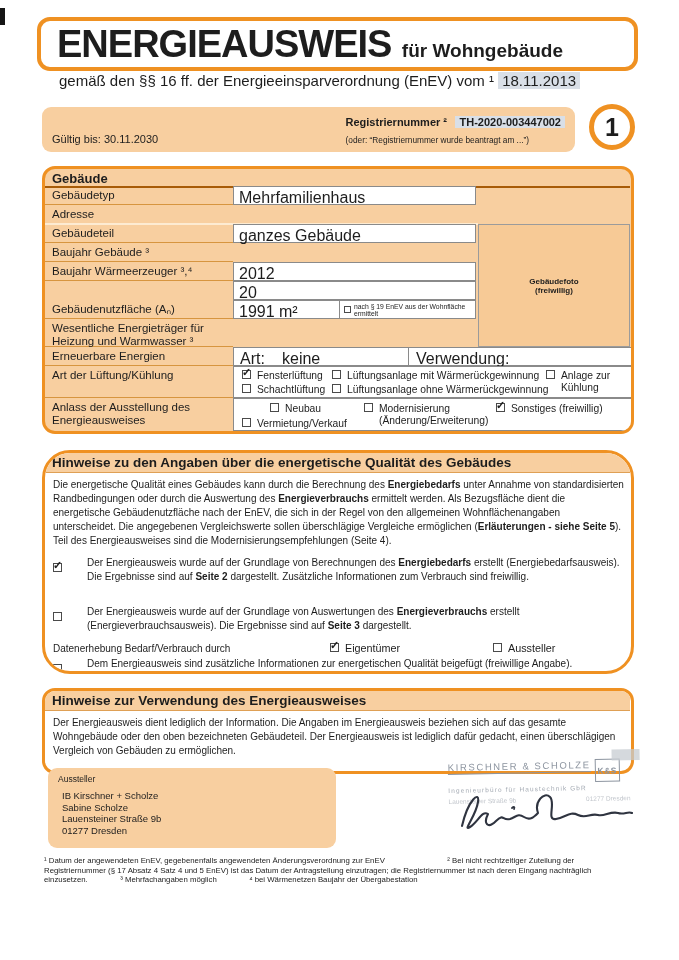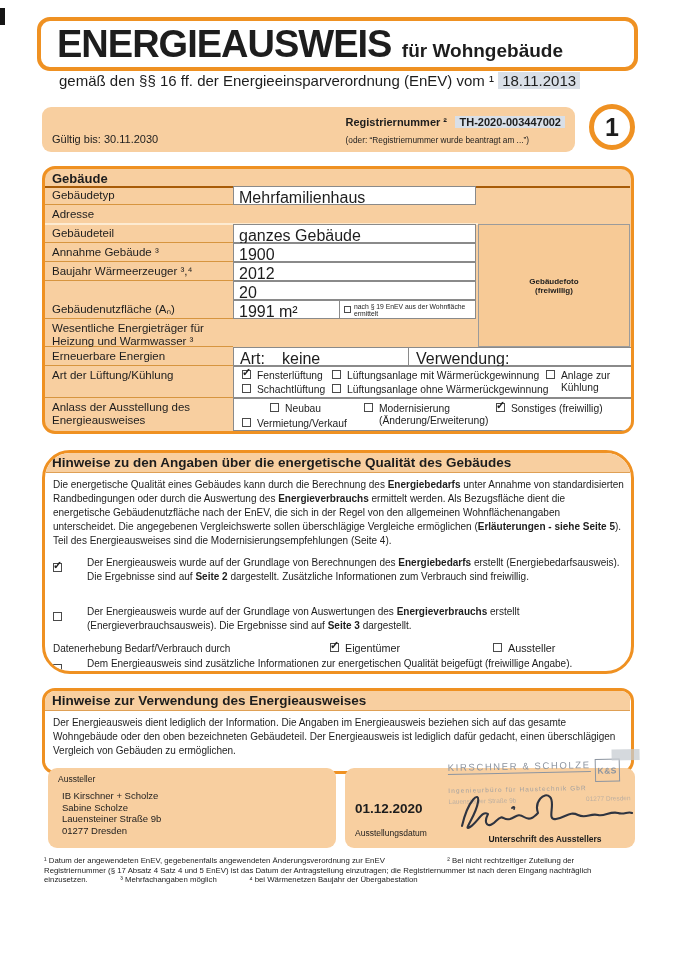--- a/index.html
+++ b/index.html
@@ -69,31 +69,30 @@
 
   <div class="abs obox" style="left:42px;top:166px;width:592px;height:268px;background:var(--peach);overflow:hidden;">
 
     <div class="abs sectitle" style="left:7px;top:2px;font-size:13px;">Gebäude</div>
     <div class="abs" style="left:0;top:17px;width:585px;border-bottom:2px solid #A85C08;"></div>
 
     <div class="abs lbl rowline" style="left:0;top:17px;width:188px;height:19px;padding:3px 0 0 7px;">Gebäudetyp</div>
     <div class="abs lbl" style="left:0;top:36px;width:188px;height:19px;padding:3px 0 0 7px;">Adresse</div>
     <div class="abs" style="left:0;top:54px;width:433px;border-bottom:2px solid #FDEBD2;"></div>
     <div class="abs lbl rowline" style="left:0;top:55px;width:188px;height:19px;padding:3px 0 0 7px;">Gebäudeteil</div>
-    <div class="abs lbl rowline" style="left:0;top:74px;width:188px;height:19px;padding:3px 0 0 7px;">Annahme Gebäude ³</div>
+    <div class="abs lbl rowline" style="left:0;top:74px;width:188px;height:19px;padding:3px 0 0 7px;">Baujahr Gebäude ³</div>
     <div class="abs lbl rowline" style="left:0;top:93px;width:188px;height:19px;padding:3px 0 0 7px;">Baujahr Wärmeerzeuger ³,⁴</div>
     <div class="abs lbl rowline" style="left:0;top:131px;width:188px;height:19px;padding:3px 0 0 7px;">Gebäudenutzfläche (Aₙ)</div>
     <div class="abs lbl rowline" style="left:0;top:150px;width:188px;height:28px;padding:3px 0 0 7px;">Wesentliche Energieträger für Heizung und Warmwasser ³</div>
     <div class="abs lbl rowline" style="left:0;top:178px;width:188px;height:19px;padding:3px 0 0 7px;">Erneuerbare Energien</div>
     <div class="abs lbl rowline" style="left:0;top:197px;width:188px;height:32px;padding:3px 0 0 7px;">Art der Lüftung/Kühlung</div>
     <div class="abs lbl" style="left:0;top:229px;width:188px;height:33px;padding:3px 12px 0 7px;">Anlass der Ausstellung des Energieausweises</div>
 
     <div class="wcell val" style="left:188px;top:17px;width:243px;height:19px;padding:2px 0 0 5px;">Mehrfamilienhaus</div>
     <div class="wcell val" style="left:188px;top:55px;width:243px;height:19px;padding:2px 0 0 5px;">ganzes Gebäude</div>
-    <div class="wcell val" style="left:188px;top:74px;width:243px;height:19px;padding:2px 0 0 5px;">1900</div>
     <div class="wcell val" style="left:188px;top:93px;width:243px;height:19px;padding:2px 0 0 5px;">2012</div>
     <div class="wcell val" style="left:188px;top:112px;width:243px;height:19px;padding:2px 0 0 5px;">20</div>
 
     <div class="wcell val" style="left:188px;top:131px;width:107px;height:19px;padding:2px 0 0 5px;">1991 m²</div>
     <div class="wcell" style="left:294px;top:131px;width:137px;height:19px;display:flex;gap:3px;align-items:center;padding:0 2px 0 4px;">
       <span class="cb" style="width:7px;height:7px;flex:0 0 7px;"></span>
       <span style="font-size:6.8px;line-height:7px;">nach § 19 EnEV aus der Wohnfläche ermittelt</span>
     </div>
 
 
@@ -198,25 +197,20 @@
   <div class="abs peachbox" style="left:48px;top:768px;width:288px;height:80px;">
     <div class="abs" style="left:10px;top:6px;font-size:8.5px;">Aussteller</div>
     <div class="abs" style="left:14px;top:22px;font-size:9.5px;line-height:11.5px;">
       <div>IB Kirschner + Scholze</div>
       <div>Sabine Scholze</div>
       <div>Lauensteiner Straße 9b</div>
       <div>01277 Dresden</div>
     </div>
   </div>
 
-  <div class="abs peachbox" style="left:345px;top:768px;width:290px;height:80px;">
-    <div class="abs" style="left:10px;top:33px;font-size:13.5px;font-weight:bold;">01.12.2020</div>
-    <div class="abs" style="left:10px;top:60px;font-size:8.5px;">Ausstellungsdatum</div>
-    <div class="abs" style="left:115px;top:66px;width:170px;text-align:center;font-size:8.5px;font-weight:bold;">Unterschrift des Ausstellers</div>
-  </div>
 
   <div class="abs stamp" style="left:448px;top:760px;width:190px;transform:rotate(-1.2deg);">
     <div class="abs" style="right:-2px;top:-9px;width:28px;height:11px;background:#C7CCD2;opacity:.75;"></div>
     <div style="display:flex;align-items:flex-start;">
       <span style="font-size:9.5px;letter-spacing:1.6px;border-bottom:1.5px solid currentColor;padding-bottom:1px;white-space:nowrap;">KIRSCHNER &amp; SCHOLZE</span>
       <span style="margin-left:4px;border:1.5px solid currentColor;width:25px;height:23px;display:flex;
                    align-items:center;justify-content:center;font-size:8.5px;font-weight:bold;letter-spacing:.5px;">K&amp;S</span>
     </div>
     <div style="font-size:6.5px;letter-spacing:1.1px;opacity:.8;margin-top:2px;">Ingenieurbüro für Haustechnik GbR</div>
     <div class="abs" style="left:0;top:36px;width:182px;display:flex;justify-content:space-between;font-size:6.5px;opacity:.55;">

